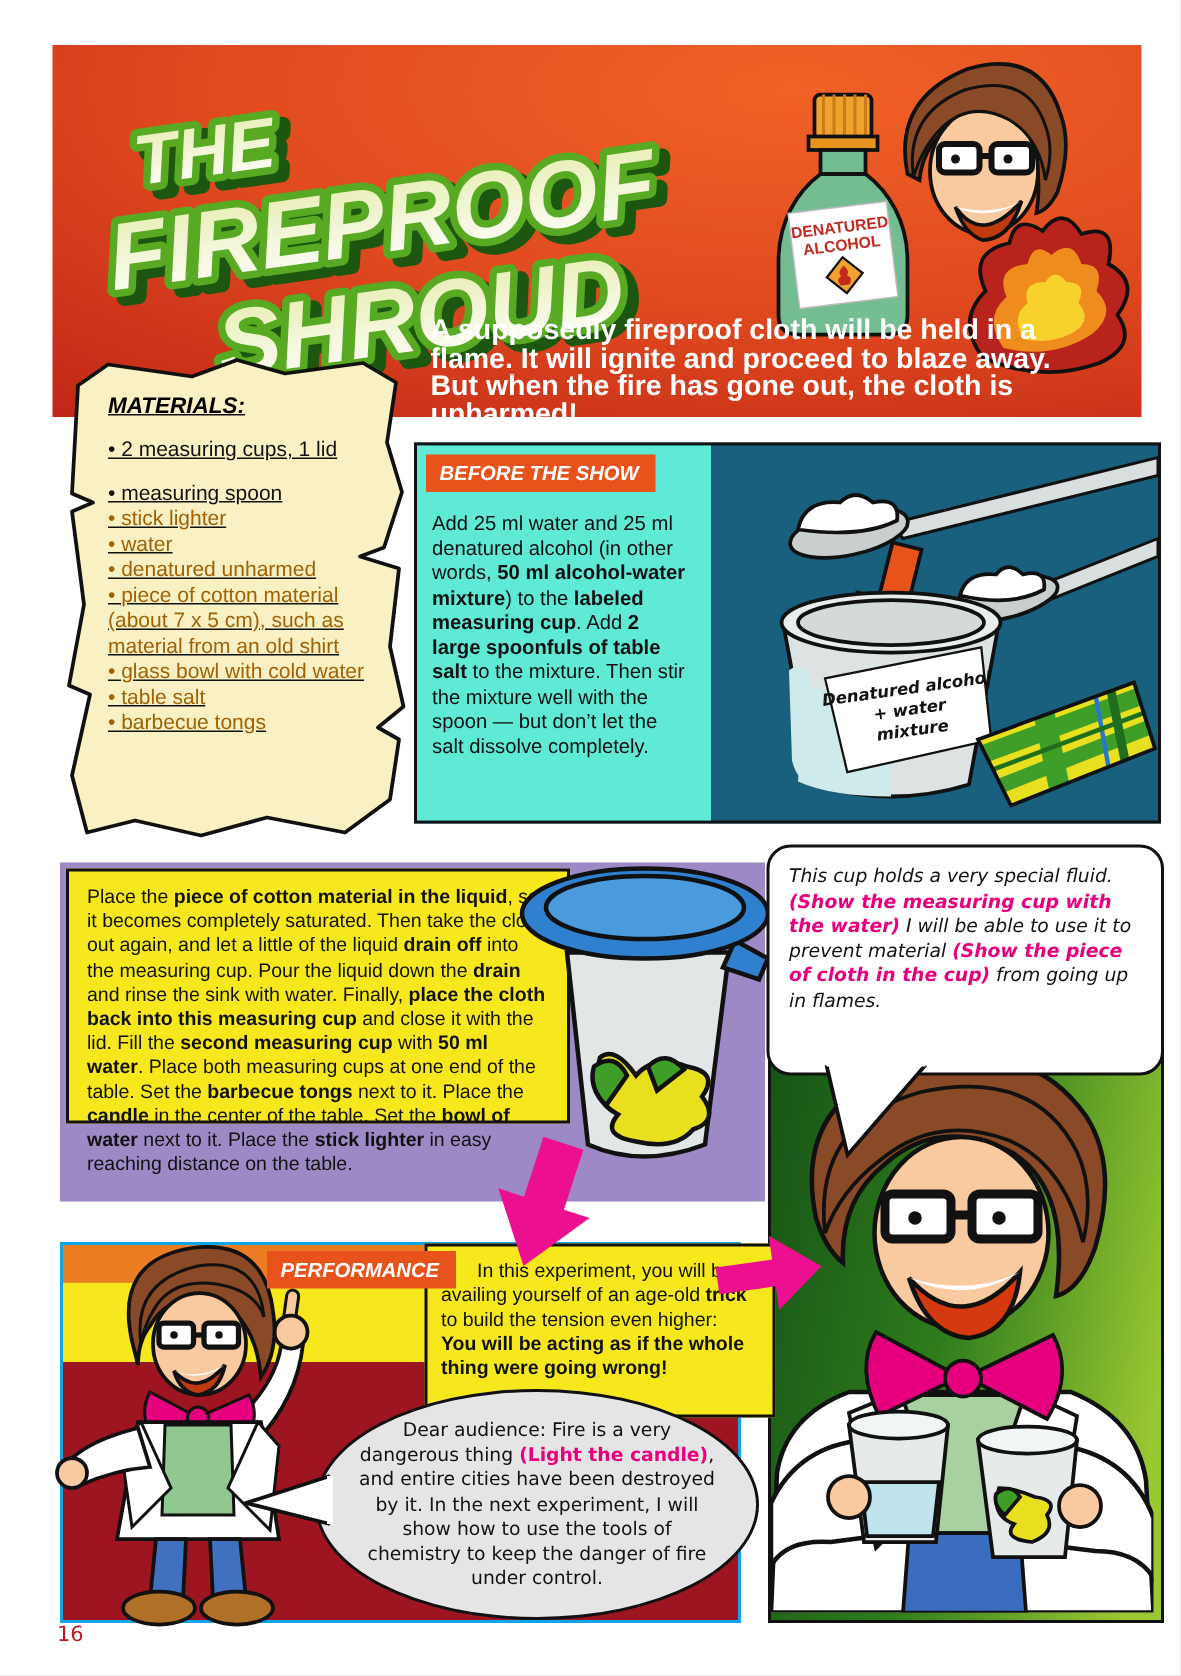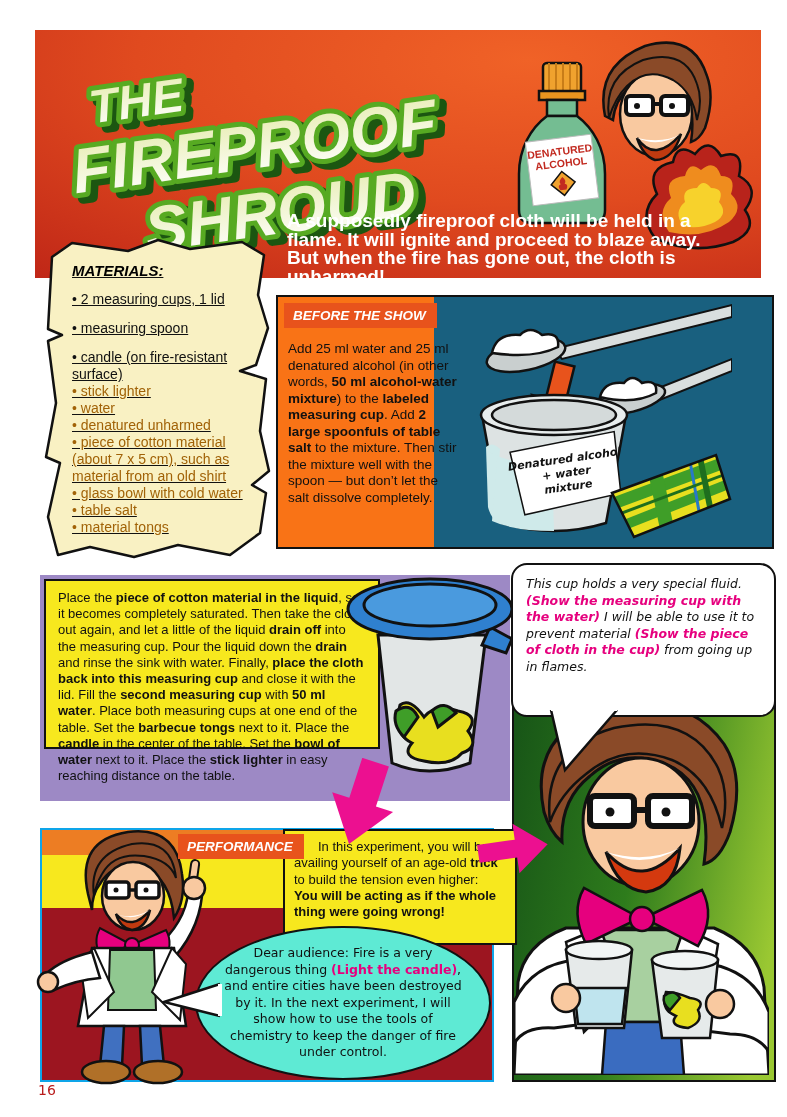--- a/index.html
+++ b/index.html
@@ -17,21 +17,21 @@
   .materials-wrap{left:38px;top:233px;width:238px;height:332px;}
   .materials-text{left:72px;top:262px;width:196px;font-size:14px;line-height:17px;color:#111;text-decoration:underline;}
   .materials-text h3{margin:0 0 2px 0;font-size:15px;font-style:italic;color:#000;}
   .mat-item{margin:0;}
   .c-black{color:#111;margin-top:12px;}
   .c-blue{color:#a16207;}
 
   
   .before-panel{left:276px;top:295px;width:494px;height:250px;border:2.5px solid #111;
      background:#19607f;display:flex;}
-  .before-left{width:156px;height:100%;background:#f97316;position:relative;flex:none;}
+  .before-left{width:196px;height:100%;background:#5eead4;position:relative;flex:none;}
   .tag{background:#e8531c;color:#fff;font-style:italic;font-weight:bold;font-size:13.5px;
        padding:5px 11px 5px 9px;white-space:nowrap;}
   .before-tag{left:6px;top:6px;}
   .before-text{left:10px;top:44px;width:174px;font-size:13.5px;line-height:16.5px;color:#111;}
   .before-art{width:298px;height:245px;flex:none;}
 
   .seg-b{font-weight:bold;}
   .seg-m{color:#e6007e;font-weight:bold;}
 
   
@@ -49,21 +49,21 @@
   .green-panel{left:512px;top:690px;width:260px;height:388px;border:2.5px solid #111;
      background:linear-gradient(100deg,#175417 0%,#2e7c1c 45%,#9ac832 92%);z-index:1;overflow:hidden;}
 
   
   .perf-panel{left:40px;top:828px;width:450px;height:250px;background:#9c1520;border:2px solid #0ea5e9;z-index:2;}
   .perf-stripe-orange{left:0;top:0;width:243px;height:25px;background:#ed7d23;}
   .perf-stripe-yellow{left:0;top:25px;width:243px;height:53px;background:#f7e81e;}
   .perf-tag{left:136px;top:4px;z-index:3;}
   .perf-box{left:241px;top:-1px;width:230px;height:112px;background:#f7e81e;border:2.5px solid #111;}
   .perf-text{left:9px;top:8px;width:207px;font-size:13px;line-height:16.3px;color:#111;text-indent:24px;}
-  .bubble2{left:153px;top:96px;width:292px;height:150px;background:#5eead4;border:2.5px solid #111;
+  .bubble2{left:168px;top:96px;width:292px;height:150px;background:#e5e5e5;border:2.5px solid #111;
      border-radius:50%;z-index:4;display:flex;align-items:center;justify-content:center;text-align:center;}
   .bubble2-text{width:238px;font-size:12.5px;line-height:16.5px;color:#111;}
   .bubble2-tail{left:120px;top:150px;width:60px;height:40px;z-index:5;}
 
   .arrow-down{left:322px;top:758px;width:80px;height:92px;z-index:6;}
   .arrow-right{left:476px;top:818px;width:74px;height:62px;z-index:6;}
 
   .page-number{left:38px;top:1082px;font-size:14px;color:#b91c1c;}
 </style>
 </head>
@@ -140,28 +140,27 @@
   <svg class="abs materials-wrap" viewBox="0 0 238 332">
     <path d="M14,24 L34,10 L90,18 L120,7 L152,16 L204,9 L226,22 L220,62 L230,95 L218,132
              L202,138 L228,146 L222,198 L231,238 L214,252 L228,260 L222,300 L192,322 L140,312
              L96,324 L52,314 L20,322 L10,284 L22,230 L8,224 L18,170 L10,108 L24,102 L10,96 Z" fill="#f9f1c3" stroke="#111" stroke-width="2.5" stroke-linejoin="round"></path>
   </svg>
   <div class="abs materials-text">
     <h3>MATERIALS:</h3>
     <div>
         <div class="mat-item c-black">• 2 measuring cups, 1 lid</div>
         <div class="mat-item c-black">• measuring spoon</div>
-        <div class="mat-item c-black">• candle (on fire-resistant surface)</div>
         <div class="mat-item c-blue">• stick lighter</div>
         <div class="mat-item c-blue">• water</div>
         <div class="mat-item c-blue">• denatured unharmed</div>
         <div class="mat-item c-blue">• piece of cotton material (about 7 x 5 cm), such as material from an old shirt</div>
         <div class="mat-item c-blue">• glass bowl with cold water</div>
         <div class="mat-item c-blue">• table salt</div>
-        <div class="mat-item c-blue">• material tongs</div>
+        <div class="mat-item c-blue">• barbecue tongs</div>
       </div>
   </div>
 
   <div class="abs before-panel">
     <div class="before-left">
       <div class="abs tag before-tag">BEFORE THE SHOW</div>
       <div class="abs before-text"><span>Add 25 ml water and 25 ml denatured alcohol (in other words, </span><span class="seg-b">50 ml alcohol-water mixture</span><span>) to the </span><span class="seg-b">labeled measuring cup</span><span>. Add </span><span class="seg-b">2 large spoonfuls of table salt</span><span> to the mixture. Then stir the mixture well with the spoon — but don’t let the salt dissolve completely.</span></div>
     </div>
     <svg class="before-art" viewBox="0 0 298 245">
 

